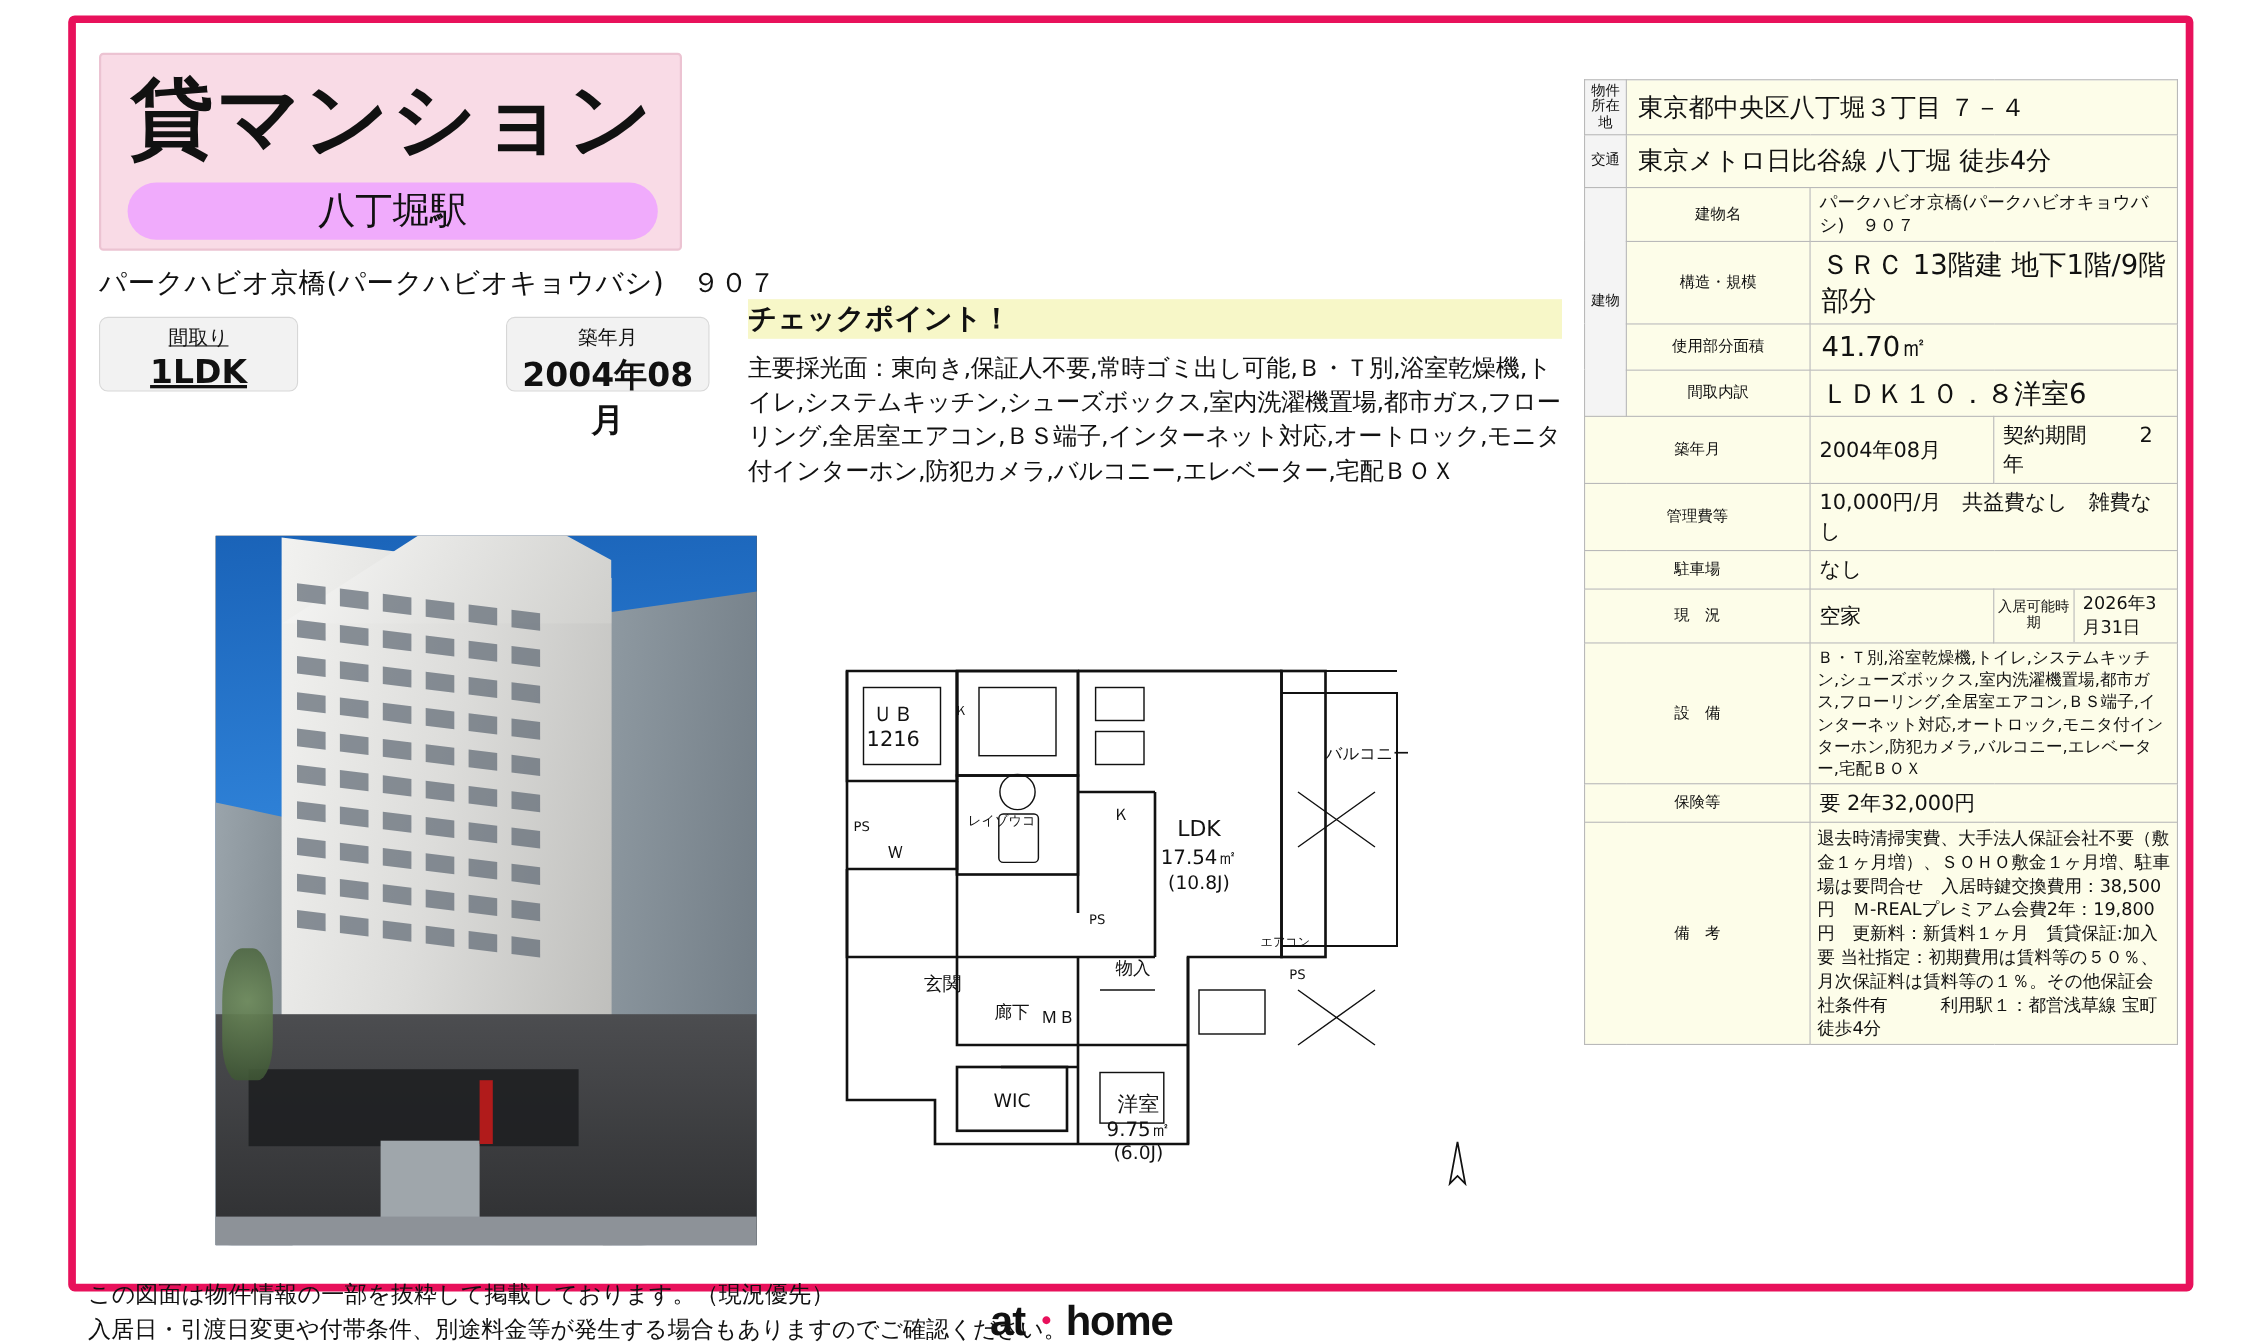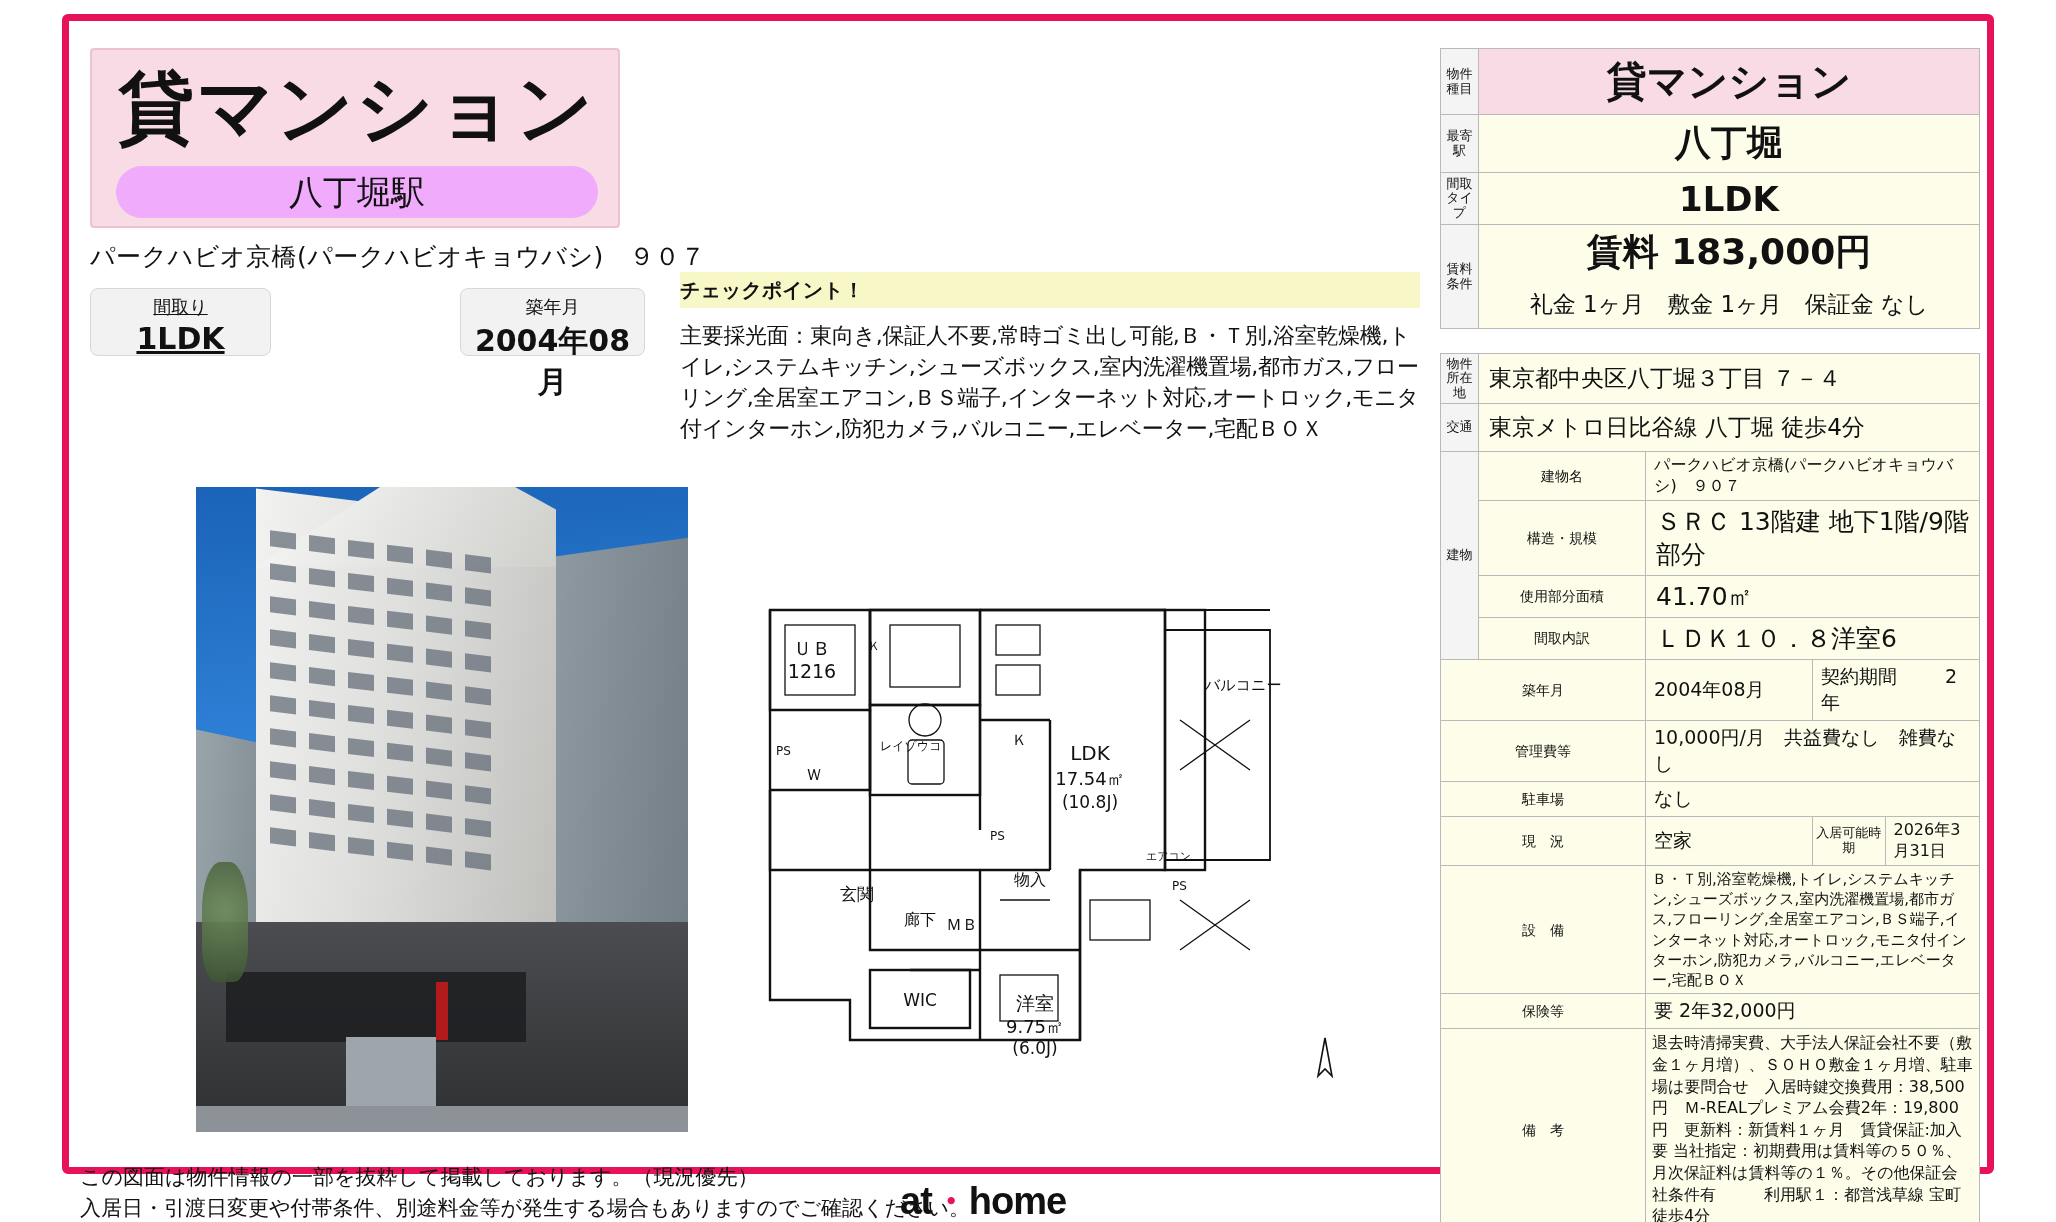--- a/index.html
+++ b/index.html
@@ -66,21 +66,21 @@
   .chip .val { font-size:30px; font-weight:bold; margin-top:2px; font-family:"DejaVu Sans", sans-serif; }
   #chip1 { left:90px;  width:181px;text-decoration:underline; }
   #chip2 { left:265px; width:175px; }
   #chip3 { left:460px; width:185px; }
 
   
   .cp-title {
     position:absolute; left:680px; top:272px;
     width:740px; height:36px;
     background:#f7f7c8;
-    font-size:20px; font-weight:bold; line-height:36px;
+    font-size:26px; font-weight:bold; line-height:36px;
     font-family:"DejaVu Sans", sans-serif;
   }
   .cp-body {
     position:absolute; left:680px; top:320px;
     width:740px; height:136px;
     font-size:22px; line-height:31px;
     font-family:"DejaVu Sans", sans-serif;
     letter-spacing:-0.3px;
   }
 
@@ -406,43 +406,20 @@
         <text x="396" y="290" font-size="11">エアコン</text>
       </g>
     </svg>
     <svg class="plan-compass" viewBox="0 0 34 44">
       <path d="M17 2 L24 40 L17 33 L10 40 Z" fill="#fff" stroke="#111" stroke-width="1.6"></path>
     </svg>
   </div>
 
   <div class="rp">
 
-    <table class="t">
-      <tbody>
-          <tr>
-        <td class="lbl">物件種目</td>
-        <td class="pink bigtype" style="height:66px;">貸マンション</td>
-      </tr>
-      <tr>
-        <td class="lbl">最寄駅</td>
-        <td class="cream bigstation" style="height:58px;">八丁堀</td>
-      </tr>
-      <tr>
-        <td class="lbl">間取タイプ</td>
-        <td class="cream biglayout" style="height:52px;">1LDK</td>
-      </tr>
-      <tr>
-        <td class="lbl" rowspan="2">賃料条件</td>
-        <td class="cream bigrent" style="height:56px;border-bottom:none;">賃料 183,000円</td>
-      </tr>
-      <tr>
-        <td class="cream deposit" style="height:48px;border-top:none;">礼金 1ヶ月　敷金 1ヶ月　保証金 なし</td>
-      </tr>
-    </tbody>
-      </table>
 
     <div style="height:24px;"></div>
 
     <table class="t">
       <tbody>
           <tr>
         <td class="lbl" style="width:38px;">物件所在地</td>
         <td class="cream addr" colspan="3">東京都中央区八丁堀３丁目 ７－４</td>
       </tr>
       <tr>

